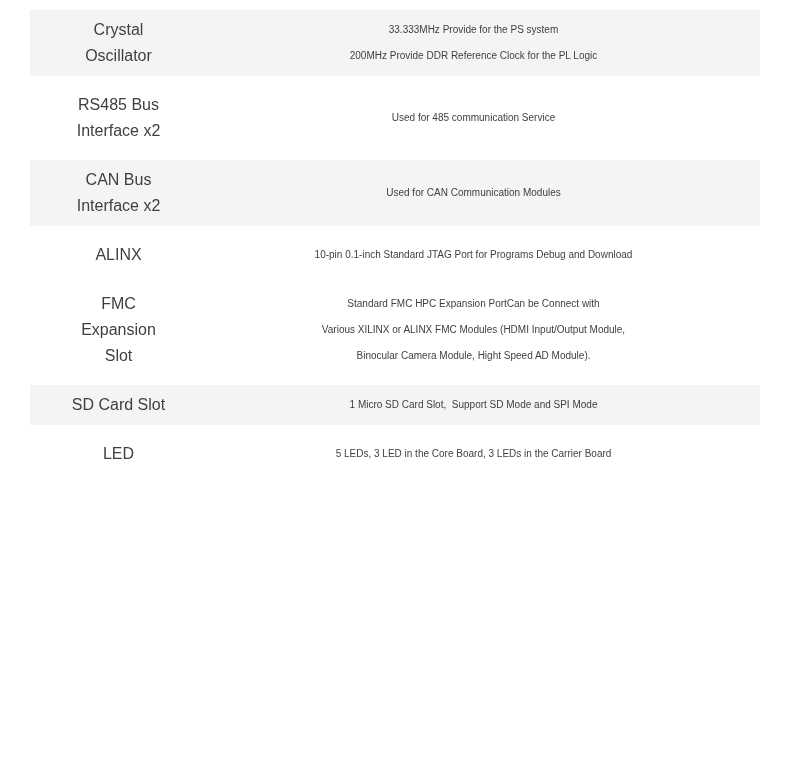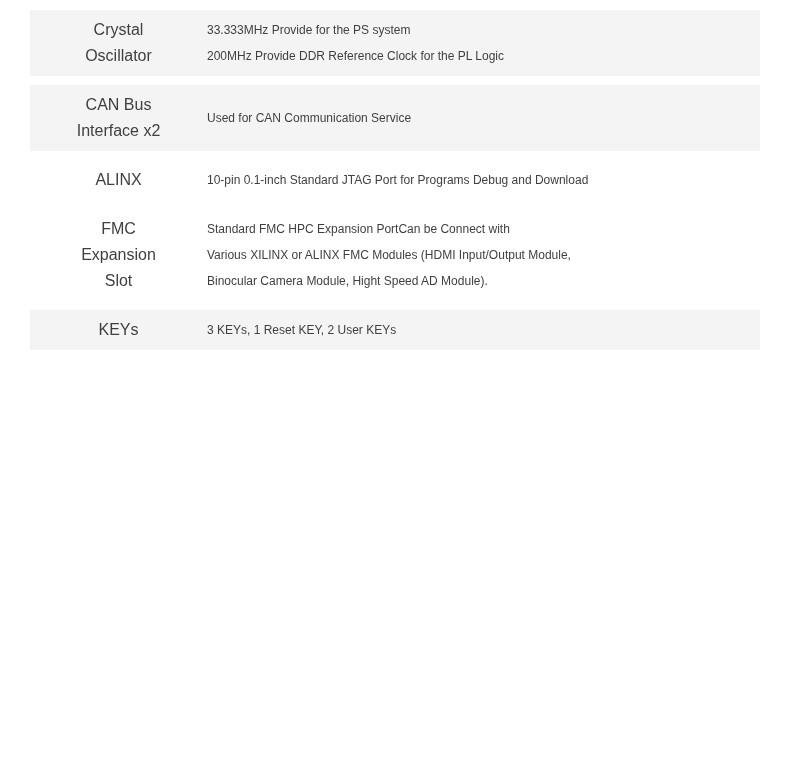--- a/index.html
+++ b/index.html
@@ -34,24 +34,24 @@
     text-align: center;
     vertical-align: middle;
     font-weight: 400;
     font-size: 16px;
     line-height: 26px;
     padding: 7px 0 7px 20px;
     white-space: pre-wrap;
     color: var(--text);
   }
   .desc-cell {
-    text-align: left;
+    text-align: center;
     vertical-align: middle;
     font-weight: 400;
-    font-size: 12px;
+    font-size: 10px;
     line-height: 26px;
     padding: 7px 20px 7px 20px;
     white-space: pre-wrap;
     color: var(--text);
   }
 </style>
 </head>
 <body>
 
 <table class="spec-table">
@@ -60,44 +60,53 @@
     <col class="desc-col">
   </colgroup>
   <tbody>
   <tr class="spec-row shaded">
     <th class="label-cell" scope="row">Crystal
 Oscillator</th>
     <td class="desc-cell">33.333MHz Provide for the PS system
 200MHz Provide DDR Reference Clock for the PL Logic</td>
   </tr>
 
+  <tr class="spec-row">
+    <th class="label-cell" scope="row">RS485 Bus
+Interface x2</th>
+    <td class="desc-cell">Used for 485 communication Service</td>
+  </tr>
 
   <tr class="spec-row shaded">
     <th class="label-cell" scope="row">CAN Bus
 Interface x2</th>
-    <td class="desc-cell">Used for CAN Communication Service</td>
+    <td class="desc-cell">Used for CAN Communication Modules</td>
   </tr>
 
   <tr class="spec-row">
     <th class="label-cell" scope="row">ALINX</th>
     <td class="desc-cell">10-pin 0.1-inch Standard JTAG Port for Programs Debug and Download</td>
   </tr>
 
 
   <tr class="spec-row">
     <th class="label-cell" scope="row">FMC
 Expansion
 Slot</th>
     <td class="desc-cell">Standard FMC HPC Expansion PortCan be Connect with
 Various XILINX or ALINX FMC Modules (HDMI Input/Output Module,
 Binocular Camera Module, Hight Speed AD Module).</td>
   </tr>
 
 
 
+  <tr class="spec-row shaded">
+    <th class="label-cell" scope="row">SD Card Slot</th>
+    <td class="desc-cell">1 Micro SD Card Slot,  Support SD Mode and SPI Mode</td>
+  </tr>
 
+  <tr class="spec-row">
+    <th class="label-cell" scope="row">LED</th>
+    <td class="desc-cell">5 LEDs, 3 LED in the Core Board, 3 LEDs in the Carrier Board</td>
+  </tr>
 
-  <tr class="spec-row shaded">
-    <th class="label-cell" scope="row">KEYs</th>
-    <td class="desc-cell">3 KEYs, 1 Reset KEY, 2 User KEYs</td>
-  </tr>
 </tbody>
 </table>
 
 </body></html>

